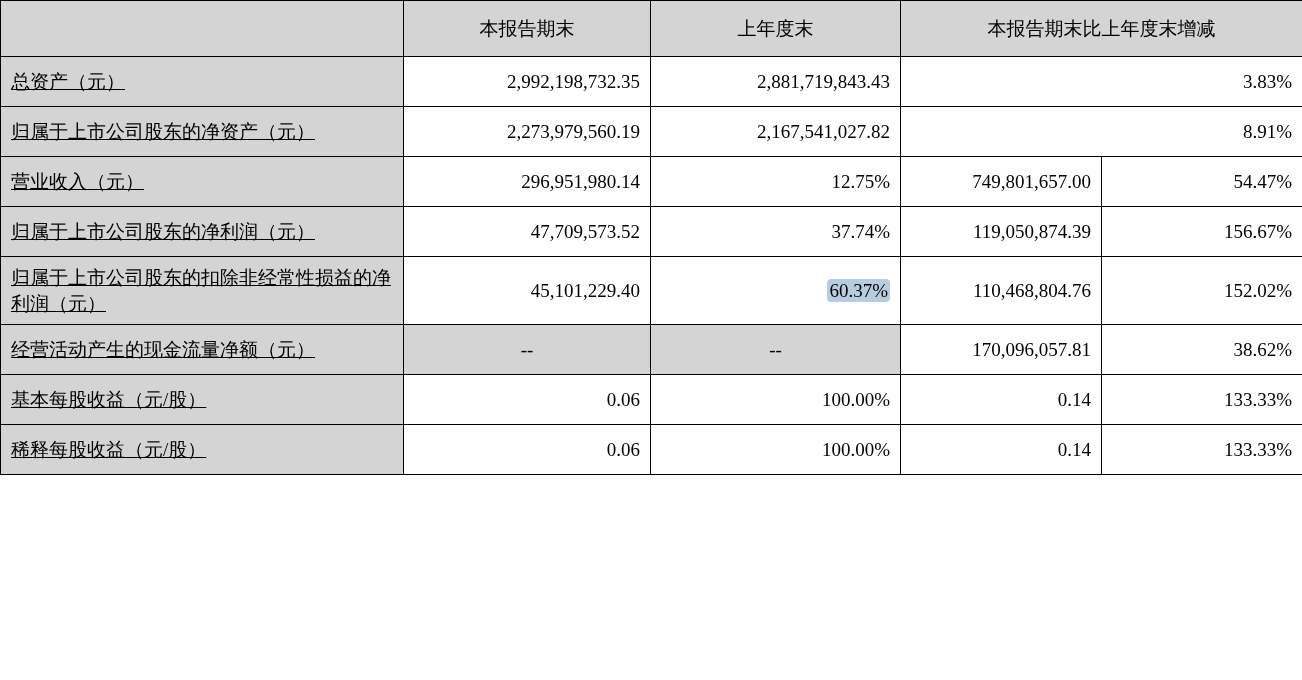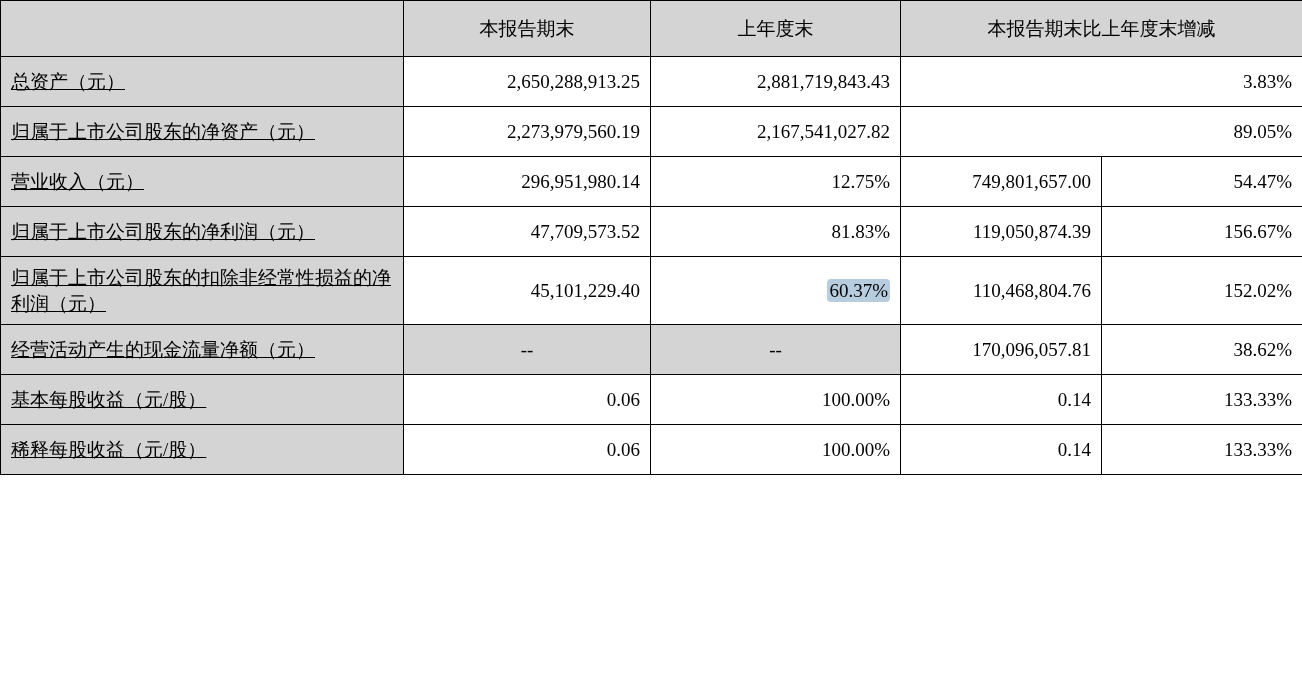--- a/index.html
+++ b/index.html
@@ -83,44 +83,44 @@
 
       <tr class="r-top-row">
         <td class="hdr"></td>
         <td class="hdr">本报告期末</td>
         <td class="hdr">上年度末</td>
         <td class="hdr" colspan="2">本报告期末比上年度末增减</td>
       </tr>
 
       <tr class="r-std">
         <td class="rowlabel">总资产（元）</td>
-        <td class="num">2,650,288,913.25</td>
+        <td class="num">2,992,198,732.35</td>
         <td class="num">2,881,719,843.43</td>
         <td class="num" colspan="2">3.83%</td>
       </tr>
       <tr class="r-std">
         <td class="rowlabel">归属于上市公司股东的净资产（元）</td>
         <td class="num">2,273,979,560.19</td>
         <td class="num">2,167,541,027.82</td>
-        <td class="num" colspan="2">89.05%</td>
+        <td class="num" colspan="2">8.91%</td>
       </tr>
 
 
       <tr class="r-std">
         <td class="rowlabel">营业收入（元）</td>
         <td class="num">296,951,980.14</td>
         <td class="num">12.75%</td>
         <td class="num">749,801,657.00</td>
         <td class="num">54.47%</td>
       </tr>
 
       <tr class="r-std">
         <td class="rowlabel">归属于上市公司股东的净利润（元）</td>
         <td class="num">47,709,573.52</td>
-        <td class="num">81.83%</td>
+        <td class="num">37.74%</td>
         <td class="num">119,050,874.39</td>
         <td class="num">156.67%</td>
       </tr>
 
       <tr class="r-tall">
         <td class="rowlabel">归属于上市公司股东的扣除非经常性损益的净利润（元）</td>
         <td class="num">45,101,229.40</td>
         <td class="num"><span class="hl">60.37%</span></td>
         <td class="num">110,468,804.76</td>
         <td class="num">152.02%</td>

